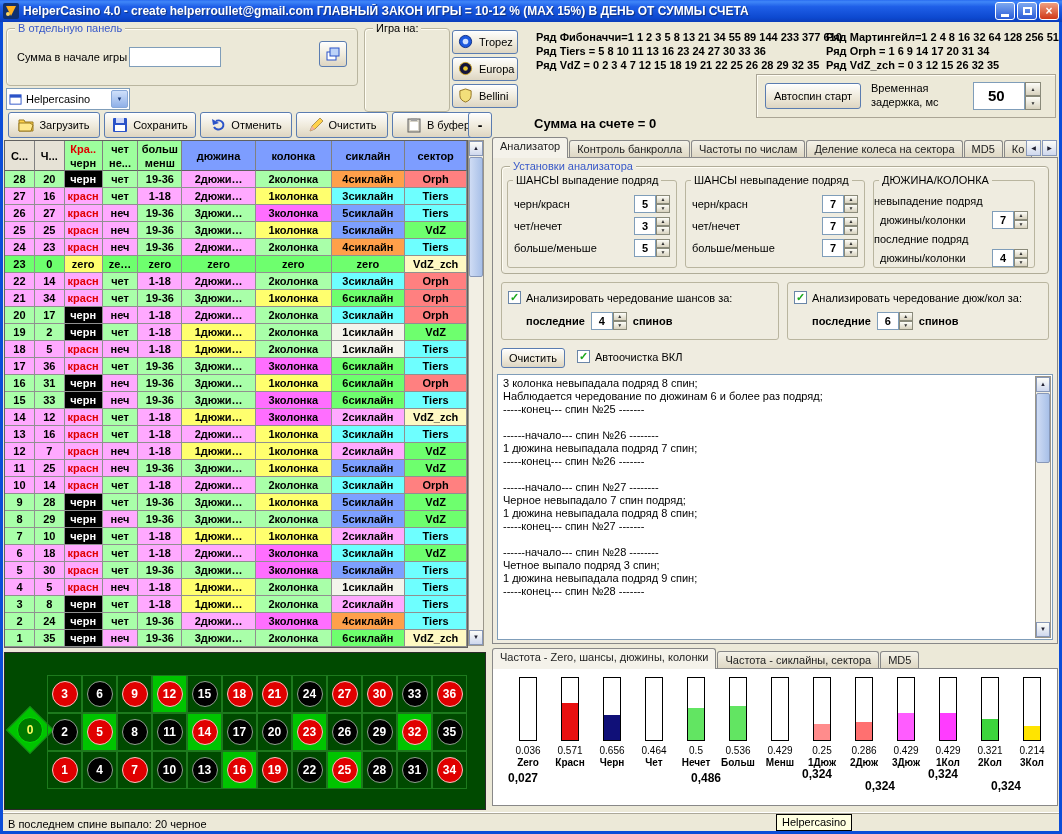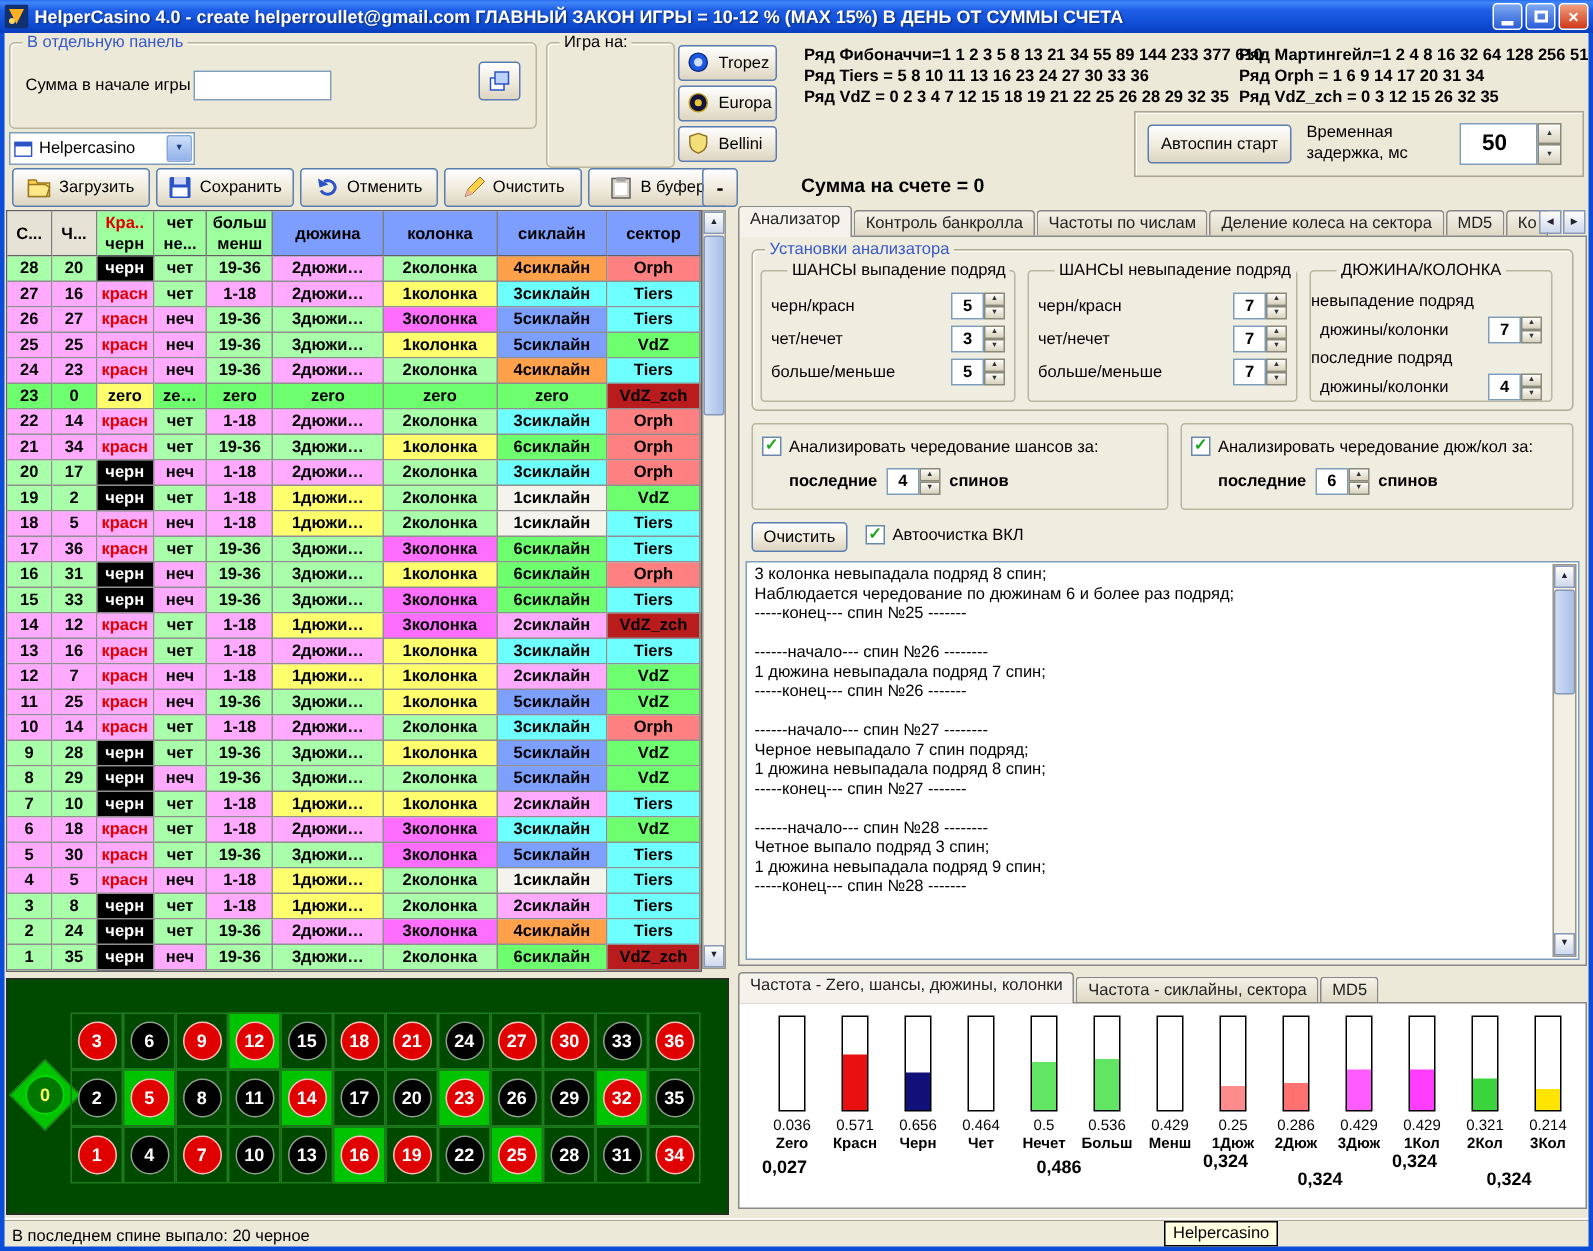--- a/index.html
+++ b/index.html
@@ -46,21 +46,21 @@
   #htable{position:absolute;left:4px;top:140px;width:464px;border:1px solid #606060;background:#fff}
   .hrow{display:flex;height:30px}
   .hcell{border-right:1px solid #808080;border-bottom:1px solid #606060;display:flex;flex-direction:column;justify-content:center;
       text-align:center;font-size:11px;font-weight:bold;overflow:hidden}
   .hcell span{line-height:14px}
   .trow{display:flex;height:17px}
   .tcell{border-right:1px solid #909090;border-bottom:1px solid #909090;text-align:center;font-size:11px;font-weight:bold;
       line-height:16px;white-space:nowrap;overflow:hidden}
   .h-gray{background:#e6e2d6}.h-green{background:#9dff9d}.h-blue{background:#7d9dff}
   .bg-green{background:#a9ffa9}.bg-pink{background:#ffa9ff}.bg-yellow{background:#ffff6e}
-  .bg-lime{background:#6eff6e}.bg-spring{background:#b91c1c}.bg-cyan{background:#6effff}
+  .bg-lime{background:#6eff6e}.bg-spring{background:#fef9c3}.bg-cyan{background:#6effff}
   .bg-blue{background:#7da0ff}.bg-orange{background:#ffa04a}.bg-salmon{background:#ff8080}
   .bg-white{background:#f4f4ec}.bg-magenta{background:#ff6eff}
   .bg-black{background:#000;color:#fff}
   .txt-red{color:#e00000}
   
   .vscroll{position:absolute;width:16px;border:1px solid #9a968a;background:#f2efe4}
   .sb-btn{position:absolute;left:0;width:14px;height:15px;background:linear-gradient(180deg,#fdfdf8,#cfd8ee);border:1px solid #8898b8;
       font-size:6px;text-align:center;line-height:13px;color:#223}
   .sb-thumb{position:absolute;left:0;width:14px;background:linear-gradient(90deg,#cfdcf4,#a8c0e8);border:1px solid #8898b8;border-radius:2px}
   
@@ -75,21 +75,21 @@
   #zero-cell .bnum{transform:rotate(-45deg);background:#007800;color:#ffff60;border:1px solid #00e000}
   
   .tabstrip{position:absolute;display:flex;align-items:flex-end;height:21px}
   .tab{height:18px;padding:0 7px;border:1px solid #888;border-bottom:none;border-radius:3px 3px 0 0;background:linear-gradient(180deg,#f4f2e8,#ddd6c2);
       font-size:11px;line-height:17px;white-space:nowrap;margin-right:1px;color:#222}
   .tab.active{height:21px;background:#f4f2ea;font-weight:normal;position:relative;z-index:3}
   .tab-arrow{position:absolute;width:15px;height:16px;background:linear-gradient(180deg,#fdfdf8,#cfd8ee);border:1px solid #8898b8;
       font-size:6px;text-align:center;line-height:14px;color:#223}
   #rpanel{position:absolute;left:492px;top:157px;width:566px;height:487px;background:#efece0;border:1px solid #888;z-index:2}
   .fs{position:absolute;border:1px solid #b9b59f;border-radius:3px;padding-top:12px}
-  .fs-title{position:absolute;top:-7px;left:17px;background:#efece0;padding:0 3px;font-size:11px;white-space:nowrap}
+  .fs-title{position:absolute;top:-7px;left:5px;background:#efece0;padding:0 3px;font-size:11px;white-space:nowrap}
   .fsrow{display:flex;justify-content:space-between;align-items:center;height:22px;padding:0 6px;font-size:11px}
   .fscap{text-align:left;font-size:11px;line-height:16px}
   .altgrp{position:absolute;border:1px solid #b9b59f;border-radius:3px;padding:8px 0 0 6px}
   .altrow1{display:flex;align-items:center;gap:5px;font-size:11px}
   .altrow2{display:flex;align-items:center;gap:6px;margin:8px 0 0 18px;font-weight:bold;font-size:11px}
   #logbox{position:absolute;left:4px;top:216px;width:556px;height:266px;border:1px solid #7f9db9;background:#fff}
   #logtext{position:absolute;inset:2px 20px 2px 5px;font-size:11px;line-height:13px;white-space:pre-wrap;overflow:hidden}
   
   #fbox{position:absolute;left:492px;top:668px;width:566px;height:138px;background:#fff;border:1px solid #888}
   .fbar{position:absolute;top:8px;width:18px;height:64px;border:1px solid #000;background:#fff}

